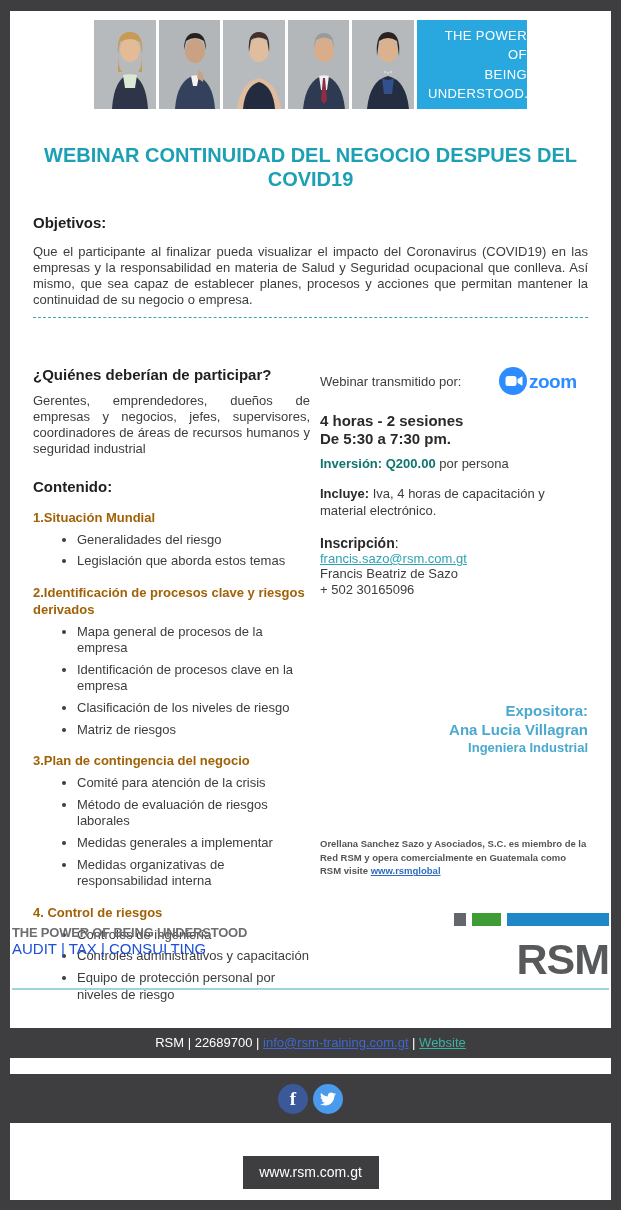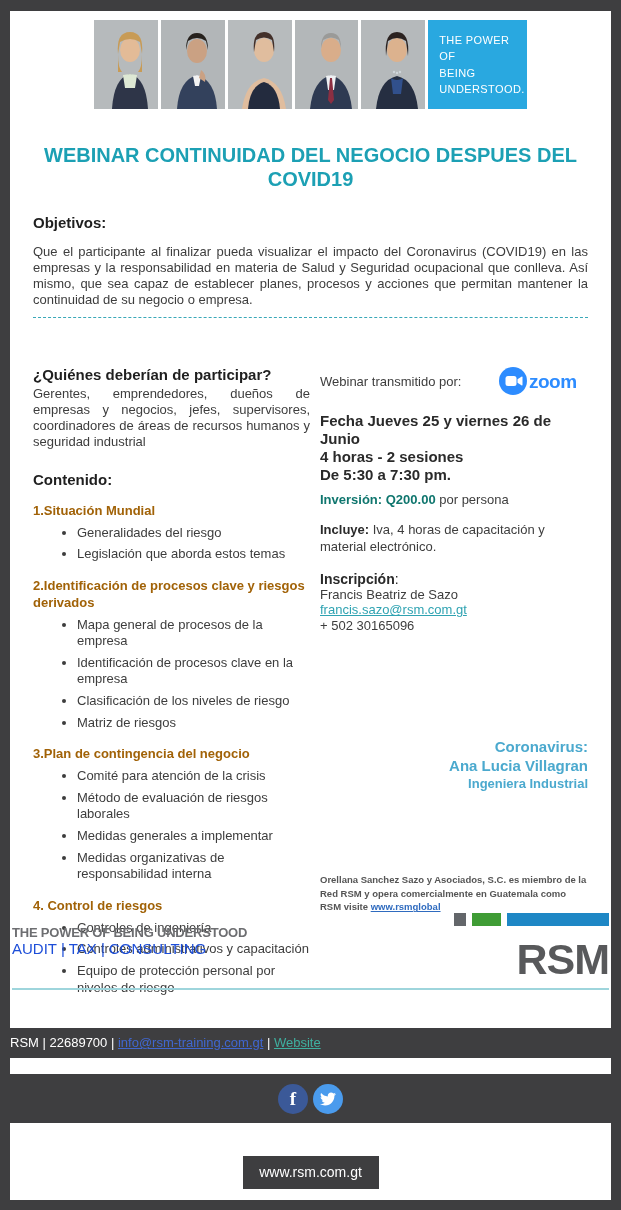--- a/index.html
+++ b/index.html
@@ -3,34 +3,34 @@
 <meta charset="utf-8">
 <style>
   * { margin:0; padding:0; box-sizing:border-box; }
   body { font-family:"Liberation Sans", sans-serif; background:#fff; }
   .page { width:621px; height:1210px; background:#3E3E40; padding:11px 10px 10px; }
   .section-main { position:relative; background:#fff; width:601px; height:1017px; overflow:hidden; }
 
   
   .banner { width:433px; height:89px; margin:9px auto 0; display:flex; }
   .banner .photo { width:72px; height:89px; margin-right:3px; background:#b5b9bb; overflow:hidden; }
-  .banner .tagline-box { width:110px; height:89px; background:#29A8E0; color:#fff; display:flex; flex-direction:column; justify-content:center; padding-left:11px; font-size:11px; letter-spacing:.4px; line-height:1.5; }
+  .banner .tagline-box { width:110px; height:89px; background:#29A8E0; color:#fff; display:flex; flex-direction:column; justify-content:center; padding-left:11px; font-size:13px; letter-spacing:.4px; line-height:1.5;text-align:right; }
 
   .title { margin:34px 28px 0; text-align:center; color:#1CA0B4; font-size:20px; font-weight:bold; line-height:1.22; }
 
   .obj-h { margin:22px 23px 0; font-size:15px; font-weight:bold; color:#1f1f1f; }
   .obj-p { margin:13px 23px 0; font-size:13px; color:#3d3d3d; line-height:1.24; text-align:justify; }
   .dash-divider { margin:9px 23px 0; border-top:1px dashed #3AA8B8; height:0; }
 
   .columns { display:flex; margin:48px 23px 0; }
   .col-left { width:277px; }
   .col-right { width:268px; margin-left:10px; }
 
   .part-h { font-size:15px; font-weight:bold; color:#1f1f1f; }
-  .part-p { margin-top:3px; font-size:13px; color:#3d3d3d; line-height:1.22; text-align:justify; }
+  .part-p { margin-top:10px; font-size:13px; color:#3d3d3d; line-height:1.22; text-align:justify; }
   .cont-h { margin-top:21px; font-size:15px; font-weight:bold; color:#1f1f1f; }
   .sec-title { margin-top:15px; font-size:13px; font-weight:bold; color:#a16207; line-height:1.3; }
   .col-left ul { margin:5px 0 0; padding-left:44px; }
   .col-left li { font-size:13px; color:#3d3d3d; line-height:1.28; margin-bottom:5px; }
 
   .webinar-row { display:flex; justify-content:space-between; align-items:flex-start; }
   .webinar-by { font-size:13px; color:#3d3d3d; padding-top:8px; }
   .schedule { margin-top:12px; font-size:15px; font-weight:bold; color:#2a2a2a; line-height:1.2; }
   .inversion { margin-top:8px; font-size:13px; color:#3d3d3d; }
   .inversion b { color:#0f766e; }
@@ -52,21 +52,21 @@
   .brand-tag { font-size:13px; font-weight:bold; color:#6D6E71; letter-spacing:-0.2px; }
   .brand-services { font-size:15px; color:#1d4ed8; }
   .brand-right { position:absolute; right:2px; top:0; text-align:right; }
   .rsm-blocks { display:flex; justify-content:flex-end; align-items:center; }
   .rsm-blocks .b-gray { width:12px; height:13px; background:#63666A; margin-left:6px; }
   .rsm-blocks .b-green { width:29px; height:13px; background:#3F9C35; margin-left:6px; }
   .rsm-blocks .b-blue { width:102px; height:13px; background:#1E87C5; margin-left:6px; }
   .rsm-word { margin-top:12px; font-size:43px; font-weight:bold; color:#58595B; letter-spacing:-1px; line-height:1.0; }
   .teal-line { position:absolute; left:2px; right:2px; top:977px; border-top:2px solid #9ED5DC; }
 
-  .bar-contact { height:30px; background:#3E3E40; color:#fff; font-size:13px; line-height:30px; }
+  .bar-contact { height:30px; background:#3E3E40; color:#fff; font-size:13px; text-align:center; line-height:30px; }
   .bar-contact a.mail { color:#4067D0; }
   .bar-contact a.web { color:#3FB0A0; }
   .gap-white { height:16px; background:#fff; }
   .bar-social { height:49px; background:#3E3E40; display:flex; justify-content:center; align-items:center; gap:5px; }
   .soc-circle { width:30px; height:30px; border-radius:50%; display:flex; align-items:center; justify-content:center; }
   .soc-fb { background:#3B5998; color:#fff; font-size:19px; font-weight:bold; font-family:"Liberation Serif", serif; }
   .soc-tw { background:#4A9BED; }
   .section-bottom { height:77px; background:#fff; text-align:center; }
   .site-btn { display:inline-block; margin-top:33px; width:136px; height:33px; background:#3E3E40; color:#fff; font-size:14px; line-height:33px; text-align:center; cursor:pointer; }
 </style>
@@ -182,34 +182,33 @@
           <span>
             <svg width="90" height="30" viewBox="0 0 90 30">
               <circle cx="15" cy="15" r="14" fill="#2D8CFF"></circle>
               <rect x="7.5" y="10" width="11" height="10" rx="2.5" fill="#fff"></rect>
               <path d="M19.5 13.2 L23.8 10.6 Q24.5 10.3 24.5 11.2 L24.5 18.8 Q24.5 19.7 23.8 19.4 L19.5 16.8 Z" fill="#fff"></path>
               <text x="31" y="22" font-size="19" font-weight="bold" fill="#2D8CFF" letter-spacing="-0.5" font-family="Liberation Sans, sans-serif">zoom</text>
             </svg>
           </span>
         </div>
         <div class="schedule">
-          <div>Fecha Jueves 25 y viernes 26 de Junio</div>
           <div>4 horas - 2 sesiones</div>
           <div>De 5:30 a 7:30 pm.</div>
         </div>
         <div class="inversion"><b>Inversión: Q200.00</b><span> por persona</span></div>
         <div class="includes"><b>Incluye:</b><span> Iva, 4 horas de capacitación y material electrónico.</span></div>
         <div class="inscription">
           <div class="insc-h"><b>Inscripción</b><span>:</span></div>
+          <div class="insc-line insc-mail"><a href="#">francis.sazo@rsm.com.gt</a></div>
           <div class="insc-line">Francis Beatriz de Sazo</div>
-          <div class="insc-line insc-mail"><a href="#">francis.sazo@rsm.com.gt</a></div>
           <div class="insc-line">+ 502 30165096</div>
         </div>
         <div class="speaker">
-          <div class="sp1">Coronavirus:</div>
+          <div class="sp1">Expositora:</div>
           <div class="sp2">Ana Lucia Villagran</div>
           <div class="sp3">Ingeniera Industrial</div>
         </div>
         <div class="legal"><span>Orellana Sanchez Sazo y Asociados, S.C. es miembro de la Red RSM y opera comercialmente en Guatemala como RSM visite </span><a href="#">www.rsmglobal</a></div>
       </div>
     </div>
 
     <div class="brand-footer">
       <div class="brand-left">
         <div class="brand-tag">THE POWER OF BEING UNDERSTOOD</div>

